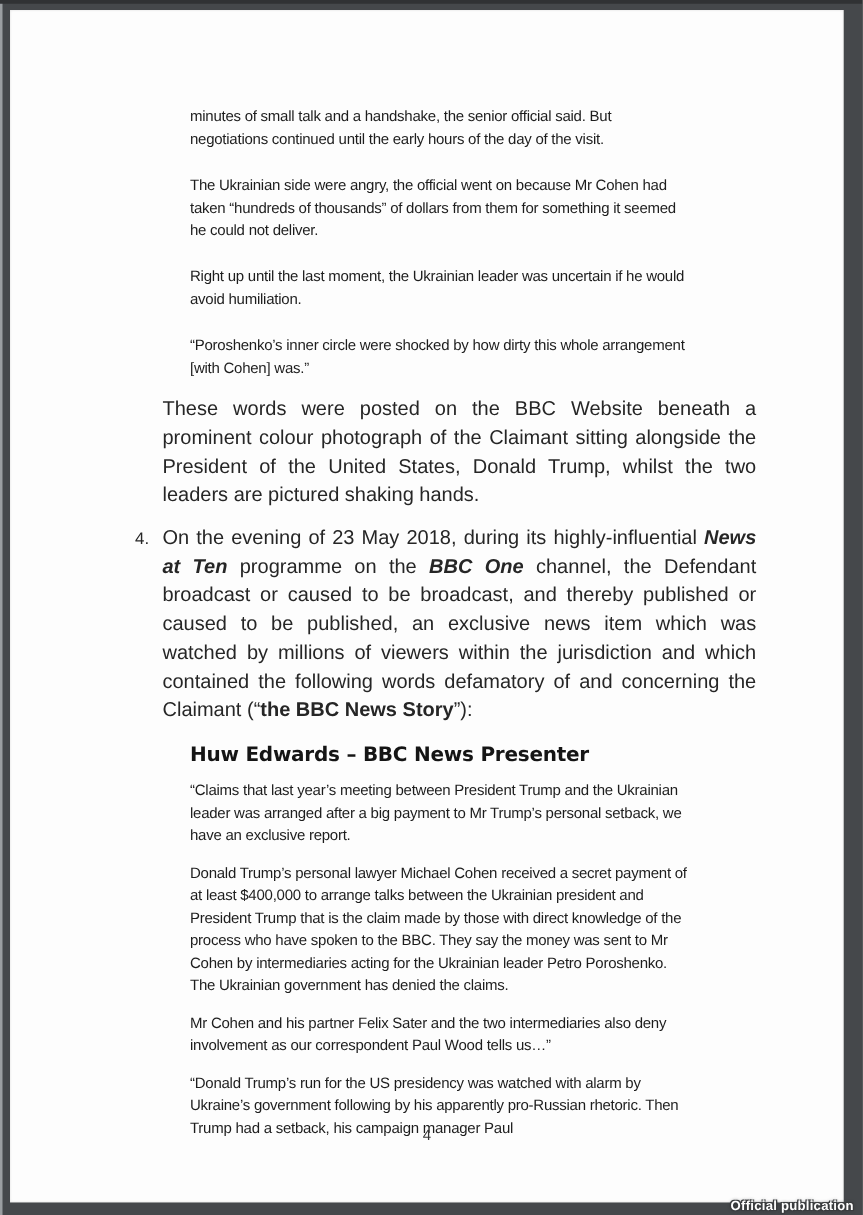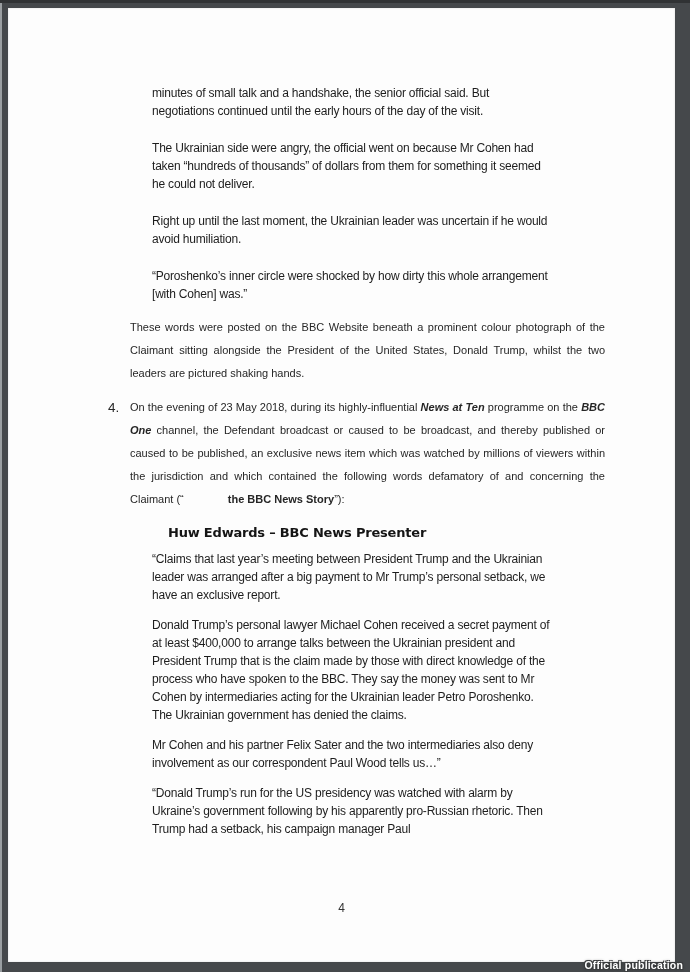--- a/index.html
+++ b/index.html
@@ -43,42 +43,42 @@
     line-height: 18px;
     letter-spacing: -0.2px;
     color: #1d1d1d;
   }
   .quote.tight { margin-bottom: 12px; }
   .quote.last-top { margin-bottom: 13px; }
   
   .para {
     margin: 0 0 11px 22px;
     width: 475px;
-    font-size: 11px;
+    font-size: 16px;
     line-height: 23px;
     text-align: justify;
     color: #262626;
   }
   .numpara {
     position: relative;
     margin-bottom: 14px;
   }
   .numpara .num {
     position: absolute;
     left: 0; top: 0;
     font-size: 13.5px;
     line-height: 23px;
     color: #262626;
   }
   .it { font-style: italic; font-weight: bold; }
-  .bd { font-weight: bold; margin-left: 44px; }
+  .bd { font-weight: bold; }
   .speaker {
-    margin: 0 0 10px 60px;
+    margin: 0 0 10px 44px;
     font-family: "DejaVu Sans", sans-serif;
-    font-size: 13px;
+    font-size: 16px;
     font-weight: bold;
     letter-spacing: -0.2px;
     color: #151515;
   }
   .page-number {
     position: absolute;
     left: 0; right: 0;
     bottom: 47px;
     text-align: center;
     font-size: 12px;

